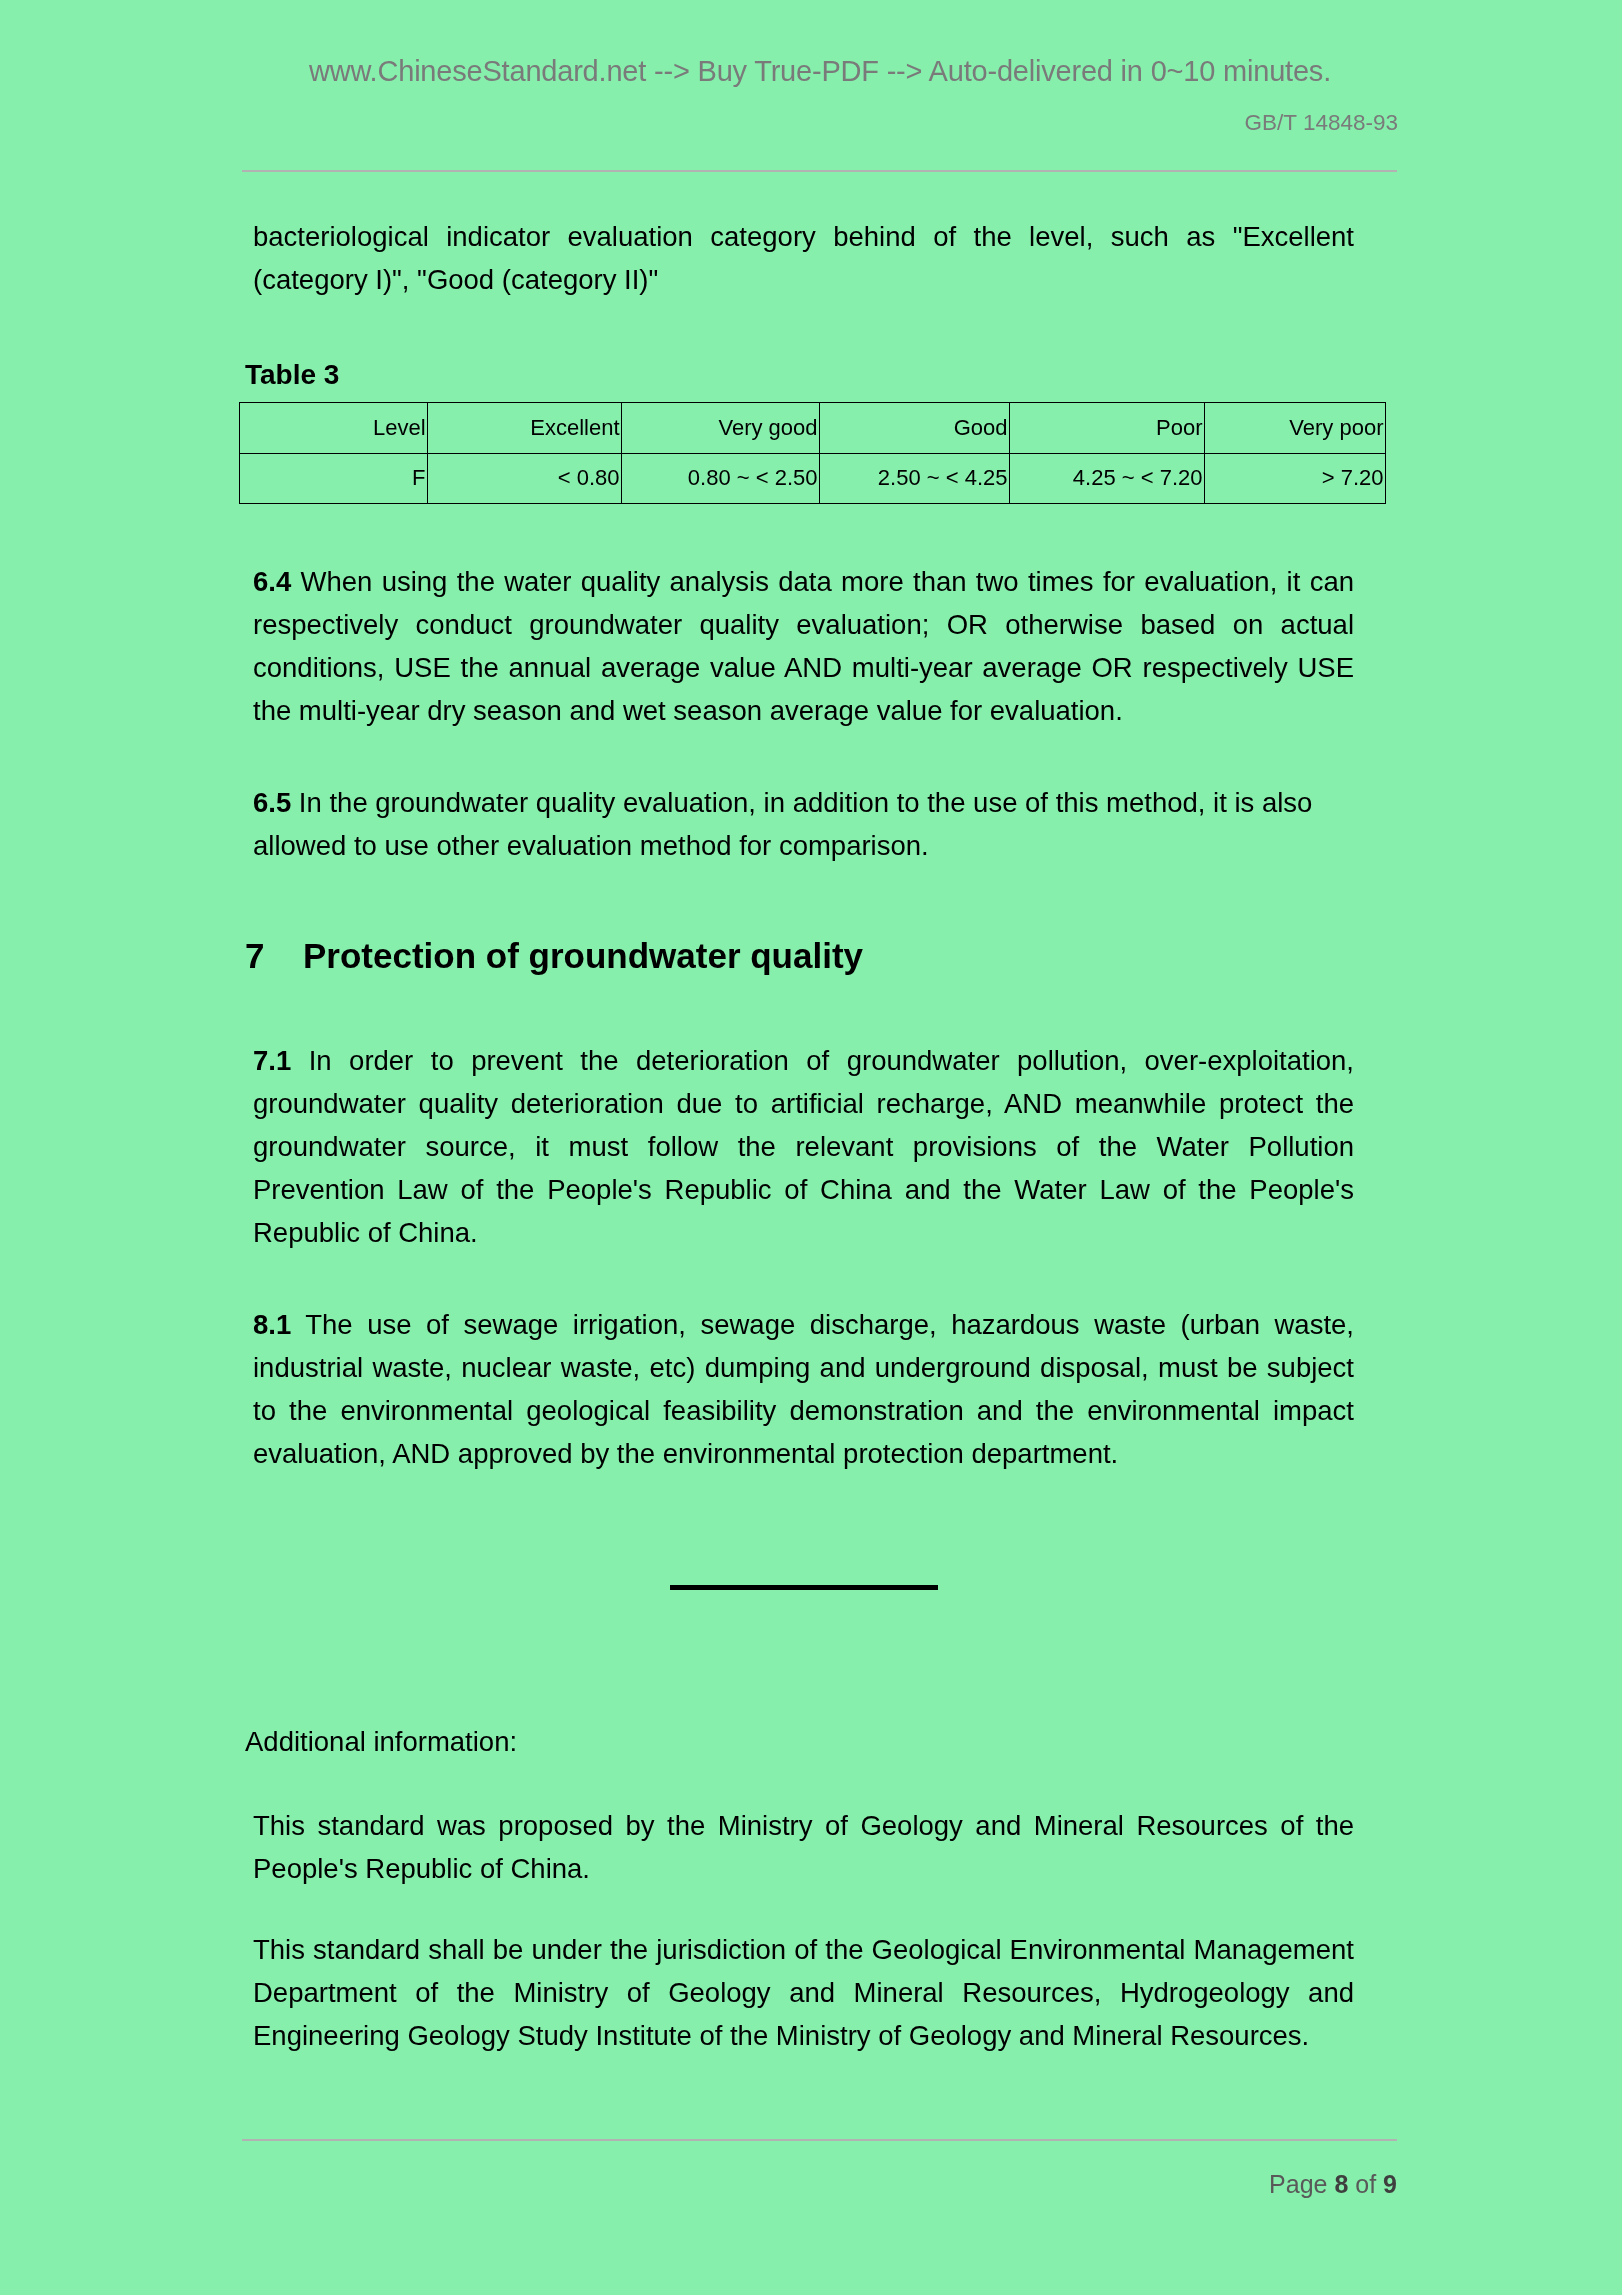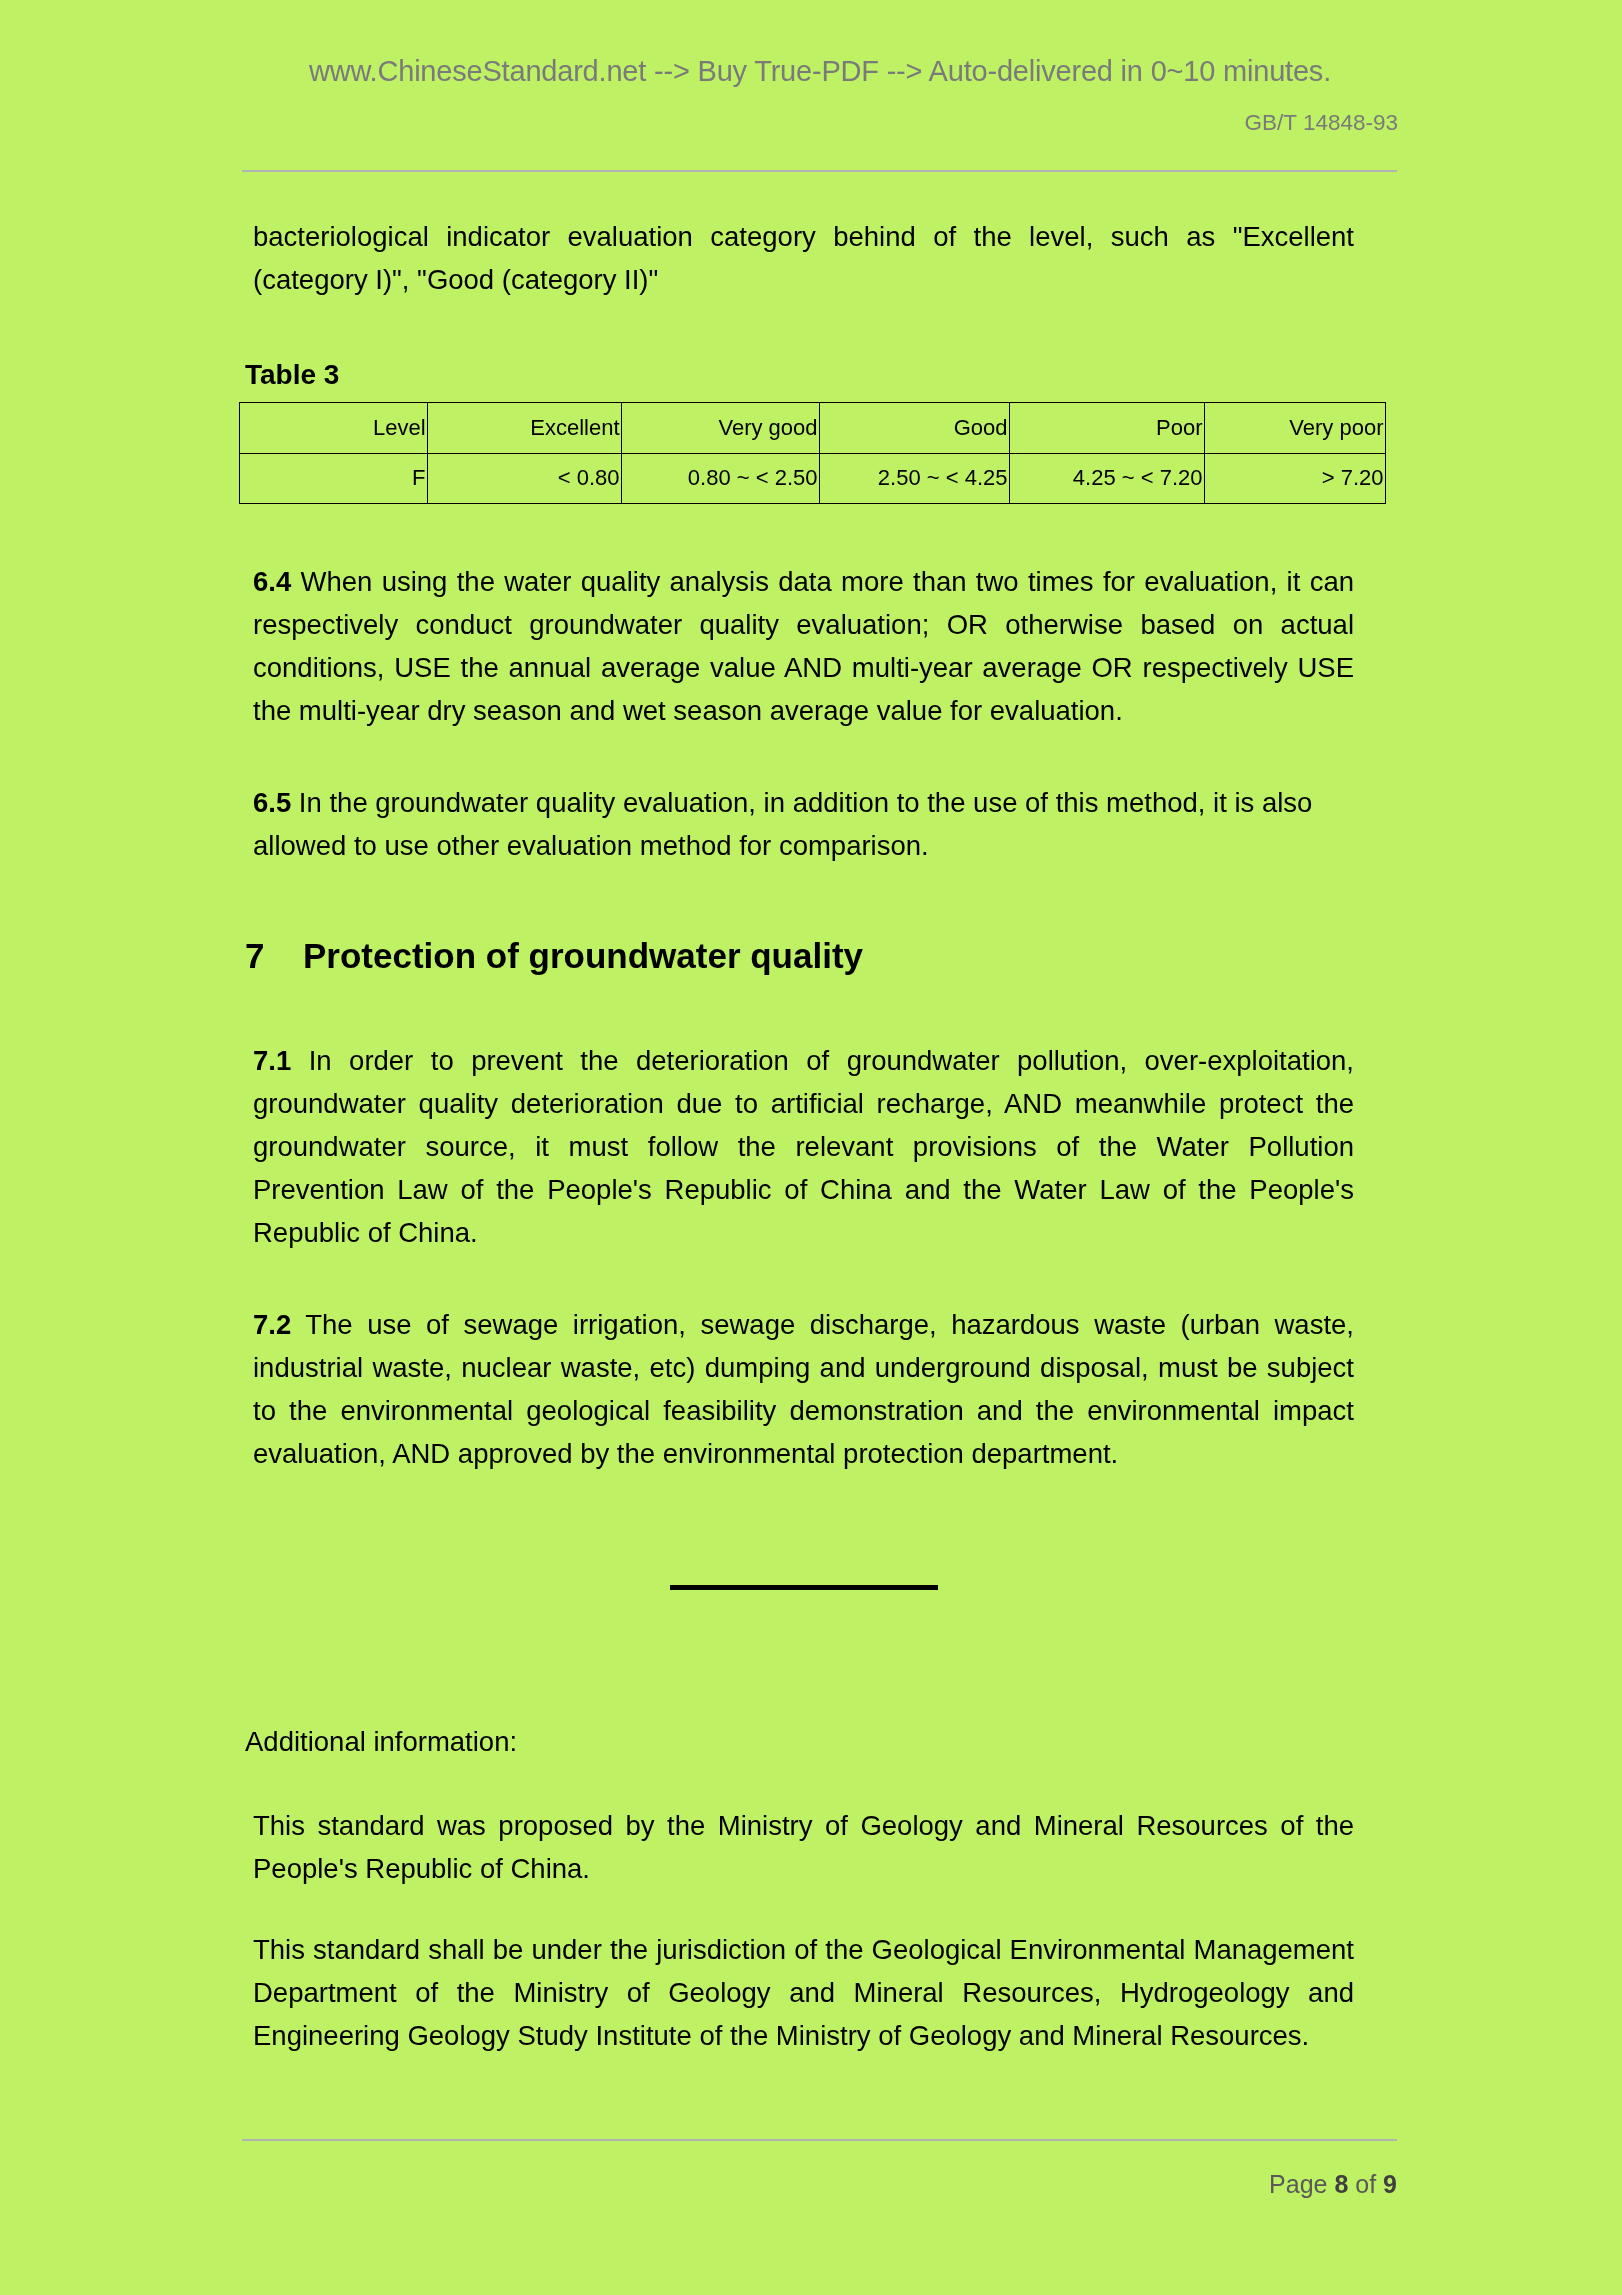--- a/index.html
+++ b/index.html
@@ -15,21 +15,21 @@
     color: #000000;
     position: relative;
     overflow: hidden;
   }
 
   .page {
     position: absolute;
     left: 0; top: 0;
     width: 1623px;
     height: 2295px;
-    background: #bef264;
+    background: #86efac;
   }
 
   
   .hdr-wrap {
     position: absolute;
     left: 242px;
     top: 52px;
     width: 1156px;
   }
   .hdr-promo {
@@ -222,21 +222,21 @@
     <div style="height:58px"></div>
 
     <h2 class="sec"><span class="sec-no">7</span><span>Protection of groundwater quality</span></h2>
 
     <div style="height:53px"></div>
 
     <p class="body"><b class="num">7.1</b><span> In order to prevent the deterioration of groundwater pollution, over-exploitation, groundwater quality deterioration due to artificial recharge, AND meanwhile protect the groundwater source, it must follow the relevant provisions of the Water Pollution Prevention Law of the People's Republic of China and the Water Law of the People's Republic of China.</span></p>
 
     <div class="gap-md"></div>
 
-    <p class="body"><b class="num">7.2</b><span> The use of sewage irrigation, sewage discharge, hazardous waste (urban waste, industrial waste, nuclear waste, etc) dumping and underground disposal, must be subject to the environmental geological feasibility demonstration and the environmental impact evaluation, AND approved by the environmental protection department.</span></p>
+    <p class="body"><b class="num">8.1</b><span> The use of sewage irrigation, sewage discharge, hazardous waste (urban waste, industrial waste, nuclear waste, etc) dumping and underground disposal, must be subject to the environmental geological feasibility demonstration and the environmental impact evaluation, AND approved by the environmental protection department.</span></p>
 
     <div style="height:102px"></div>
 
     <div class="mid-rule-wrap">
       <span class="mid-rule"></span>
     </div>
 
     <div style="height:130px"></div>
 
     <p class="addl"><b>Additional information</b><span>:</span></p>

